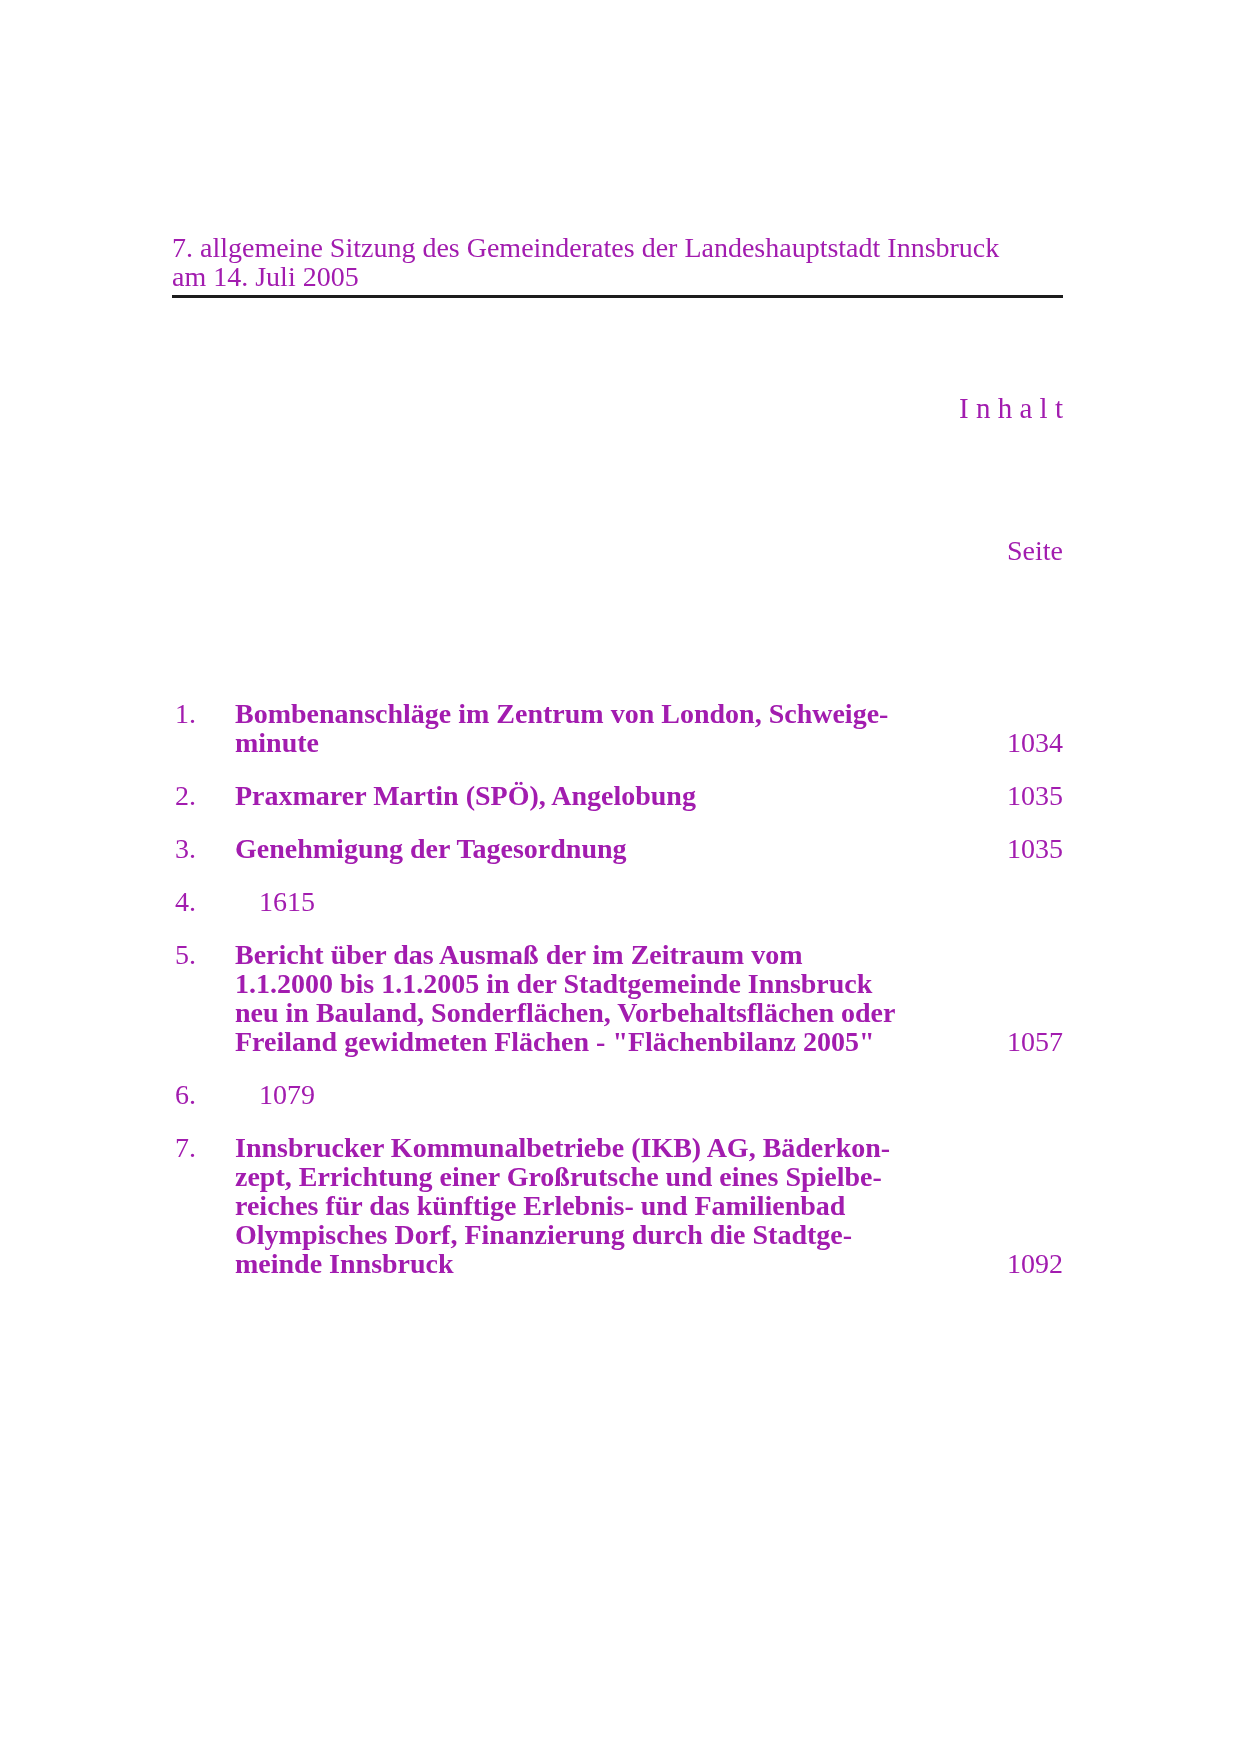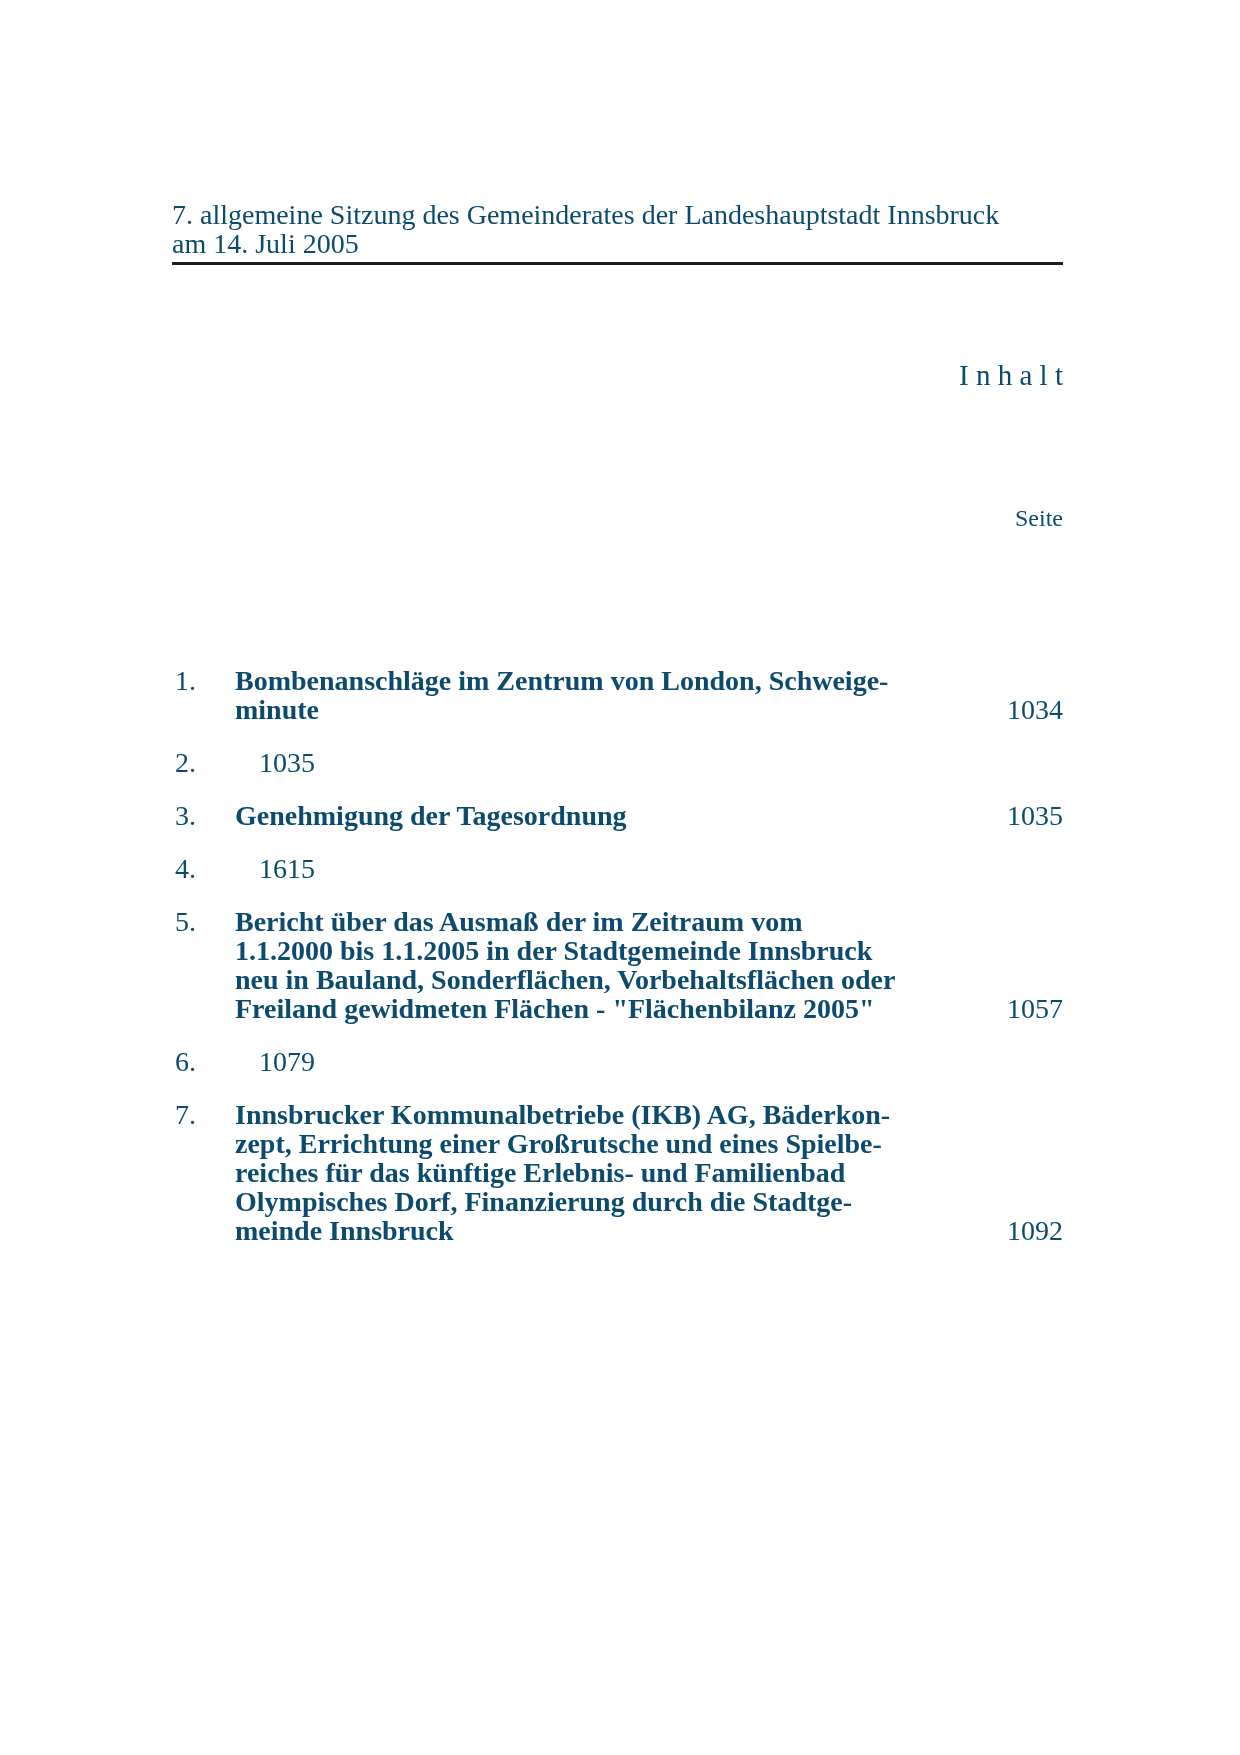--- a/index.html
+++ b/index.html
@@ -5,23 +5,24 @@
   html, body {
     margin: 0;
     padding: 0;
     background: #ffffff;
   }
   .page {
     position: relative;
     width: 1240px;
     height: 1533px;
     background: #ffffff;
-    color: #0c4a6e;
+    color: #a21caf;
     font-family: "Liberation Serif", "DejaVu Serif", serif;
     overflow: hidden;
+    margin-top: 33px;
   }
   .doc-header {
     position: absolute;
     left: 172px;
     top: 200px;
     width: 891px;
     font-size: 28px;
     line-height: 29px;
     white-space: pre-line;
     border-bottom: 3px solid #1c1c1c;
@@ -36,21 +37,21 @@
     font-size: 29px;
     line-height: 30px;
     white-space: pre;
   }
   .page-col-label {
     position: absolute;
     left: 172px;
     top: 503px;
     width: 891px;
     text-align: right;
-    font-size: 24px;
+    font-size: 28px;
     line-height: 30px;
   }
   .toc {
     position: absolute;
     left: 175px;
     top: 666px;
     width: 888px;
   }
   .toc-row {
     display: flex;
@@ -96,20 +97,21 @@
 
     <div class="toc-row">
       <div class="toc-num">1.</div>
       <div class="toc-text">Bombenanschläge im Zentrum von London, Schweige-
 minute</div>
       <div class="toc-page">1034</div>
     </div>
 
     <div class="toc-row">
       <div class="toc-num">2.</div>
+      <div class="toc-text">Praxmarer Martin (SPÖ), Angelobung</div>
       <div class="toc-page">1035</div>
     </div>
 
     <div class="toc-row">
       <div class="toc-num">3.</div>
       <div class="toc-text">Genehmigung der Tagesordnung</div>
       <div class="toc-page">1035</div>
     </div>
 
     <div class="toc-row">

